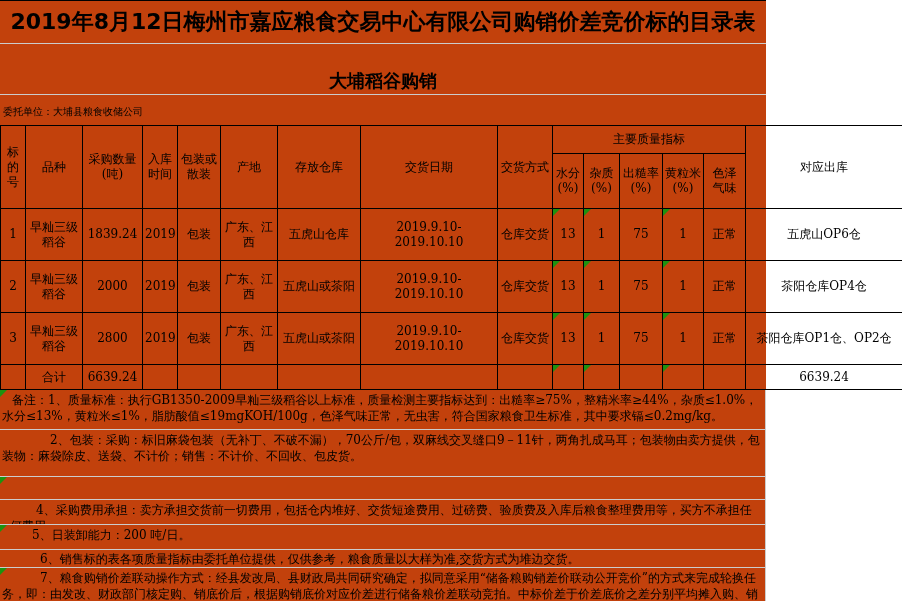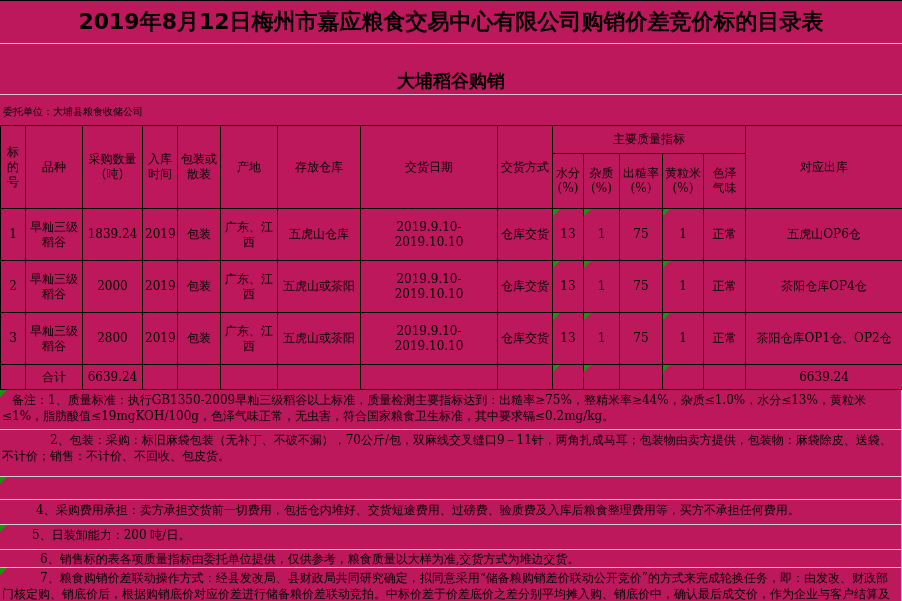--- a/index.html
+++ b/index.html
@@ -1,19 +1,19 @@
 <!DOCTYPE html>
 <html><head>
 <meta charset="utf-8">
 <style>
   html,body{margin:0;padding:0;background:#fff;}
   body{width:902px;height:601px;overflow:hidden;color:#000;
        font-family:"DejaVu Serif", serif;}
-  .sheet{position:relative;width:902px;height:601px;box-sizing:border-box;
-         border-top:1px solid #000;background:#be185d;}
+  .sheet{position:relative;width:766px;height:601px;box-sizing:border-box;
+         border-top:1px solid #000;background:#c2410c;}
 
   
   .title-row{height:42px;border-bottom:1px solid #ccc;display:flex;
              align-items:center;justify-content:center;
              font-family:"DejaVu Sans", sans-serif;font-weight:bold;font-size:22px;}
   .subtitle-row{height:26px;border-bottom:1px solid #ccc;display:flex;
                 align-items:center;justify-content:center;
                 font-family:"DejaVu Sans", sans-serif;font-weight:bold;font-size:18px;margin-top:24px;}
   .entrust-row{height:30px;display:flex;align-items:flex-end;
                font-size:10px;padding:0 0 6px 3px;box-sizing:border-box;}

